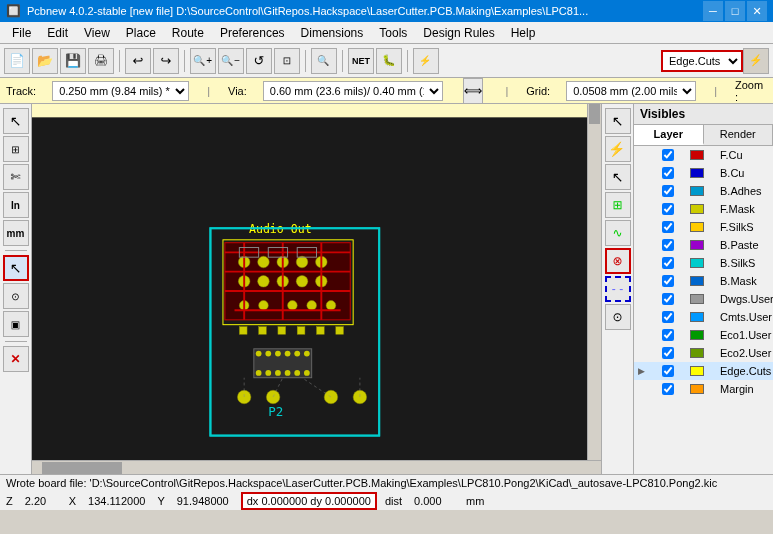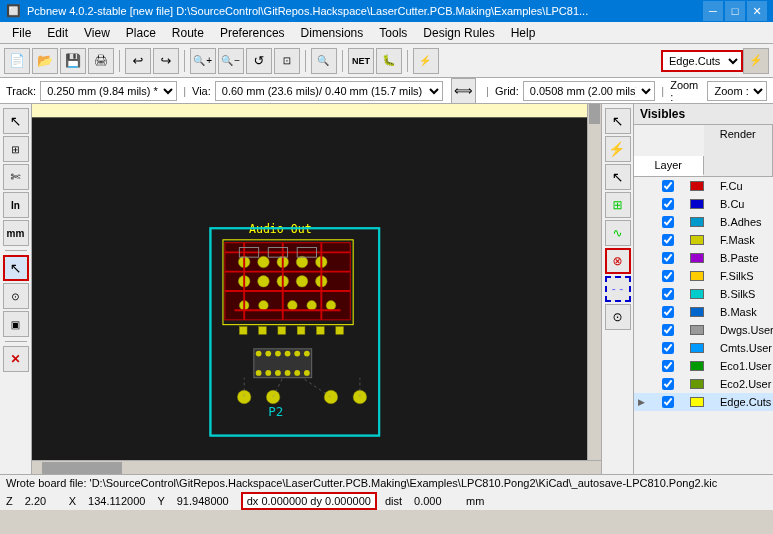--- a/index.html
+++ b/index.html
@@ -58,27 +58,27 @@
       background: #e8e8e8;
       border: 1px solid #ababab;
       cursor: pointer;
       display: flex; align-items: center; justify-content: center;
       font-size: 13px;
     }
     .tb-sep { width: 1px; height: 22px; background: #ababab; margin: 0 3px; }
 
     
     #trackbar {
-      background: #ffffff;
+      background: #fef9c3;
       border-bottom: 1px solid #ababab;
       height: 26px;
       display: flex;
       align-items: center;
       padding: 0 6px;
-      gap: 4px;
+      gap: 16px;
       font-size: 11px;
     }
     .track-select {
       height: 20px;
       border: 1px solid #ababab;
       background: white;
       font-size: 11px;
       padding: 0 2px;
     }
     .track-sep { color: #888; margin: 0 2px; }
@@ -160,22 +160,21 @@
       padding: 3px 0;
       text-align: center;
       font-size: 11px;
       cursor: pointer;
       background: #e8e8e8;
       border-right: 1px solid #ababab;
     }
     .layer-tab.active {
       background: white;
       border-bottom: 2px solid white;
-      font-weight: normal;
-      margin-top: 31px;
+      font-weight: bold;
     }
     #layers-list {
       overflow-y: auto;
       flex: 1;
     }
     .layer-row {
       display: flex;
       align-items: center;
       height: 18px;
       padding: 0 4px;
@@ -497,32 +496,32 @@
         </div>
         <div class="layer-row">
           <span style="width: 8px; font-size: 9px; color: rgb(102, 102, 102); flex-shrink: 0;"></span>
           <input type="checkbox" class="layer-check" checked="" style="">
           <div class="layer-color" style="background: rgb(204, 204, 0);"></div>
           <span class="layer-name">F.Mask</span>
         </div>
         <div class="layer-row">
           <span style="width: 8px; font-size: 9px; color: rgb(102, 102, 102); flex-shrink: 0;"></span>
           <input type="checkbox" class="layer-check" checked="" style="">
+          <div class="layer-color" style="background: rgb(255, 204, 0);"></div>
+          <span class="layer-name">F.SilkS</span>
+        </div>
+        <div class="layer-row">
+          <span style="width: 8px; font-size: 9px; color: rgb(102, 102, 102); flex-shrink: 0;"></span>
+          <input type="checkbox" class="layer-check" checked="" style="">
           <div class="layer-color" style="background: rgb(153, 0, 204);"></div>
           <span class="layer-name">B.Paste</span>
         </div>
         <div class="layer-row">
           <span style="width: 8px; font-size: 9px; color: rgb(102, 102, 102); flex-shrink: 0;"></span>
           <input type="checkbox" class="layer-check" checked="" style="">
-          <div class="layer-color" style="background: rgb(255, 204, 0);"></div>
-          <span class="layer-name">F.SilkS</span>
-        </div>
-        <div class="layer-row">
-          <span style="width: 8px; font-size: 9px; color: rgb(102, 102, 102); flex-shrink: 0;"></span>
-          <input type="checkbox" class="layer-check" checked="" style="">
           <div class="layer-color" style="background: rgb(0, 204, 204);"></div>
           <span class="layer-name">B.SilkS</span>
         </div>
         <div class="layer-row">
           <span style="width: 8px; font-size: 9px; color: rgb(102, 102, 102); flex-shrink: 0;"></span>
           <input type="checkbox" class="layer-check" checked="" style="">
           <div class="layer-color" style="background: rgb(0, 102, 204);"></div>
           <span class="layer-name">B.Mask</span>
         </div>
         <div class="layer-row">
@@ -547,20 +546,26 @@
           <span style="width: 8px; font-size: 9px; color: rgb(102, 102, 102); flex-shrink: 0;"></span>
           <input type="checkbox" class="layer-check" checked="" style="">
           <div class="layer-color" style="background: rgb(102, 153, 0);"></div>
           <span class="layer-name">Eco2.User</span>
         </div>
         <div class="layer-row selected">
           <span style="width: 8px; font-size: 9px; color: rgb(102, 102, 102); flex-shrink: 0;">▶</span>
           <input type="checkbox" class="layer-check" checked="" style="">
           <div class="layer-color" style="background: rgb(255, 255, 0);"></div>
           <span class="layer-name">Edge.Cuts</span>
+        </div>
+        <div class="layer-row">
+          <span style="width: 8px; font-size: 9px; color: rgb(102, 102, 102); flex-shrink: 0;"></span>
+          <input type="checkbox" class="layer-check" checked="" style="">
+          <div class="layer-color" style="background: rgb(255, 153, 0);"></div>
+          <span class="layer-name">Margin</span>
         </div>
       </div>
   </div>
 </div>
 
 <div id="statusbar">
   <div id="status-line1">Wrote board file: 'D:\SourceControl\GitRepos.Hackspace\LaserCutter.PCB.Making\Examples\LPC810.Pong2\KiCad\_autosave-LPC810.Pong2.kic</div>
   <div id="status-line2">
     <span style="font-size:11px;">Z</span>
     <span class="status-field">2.20</span>

